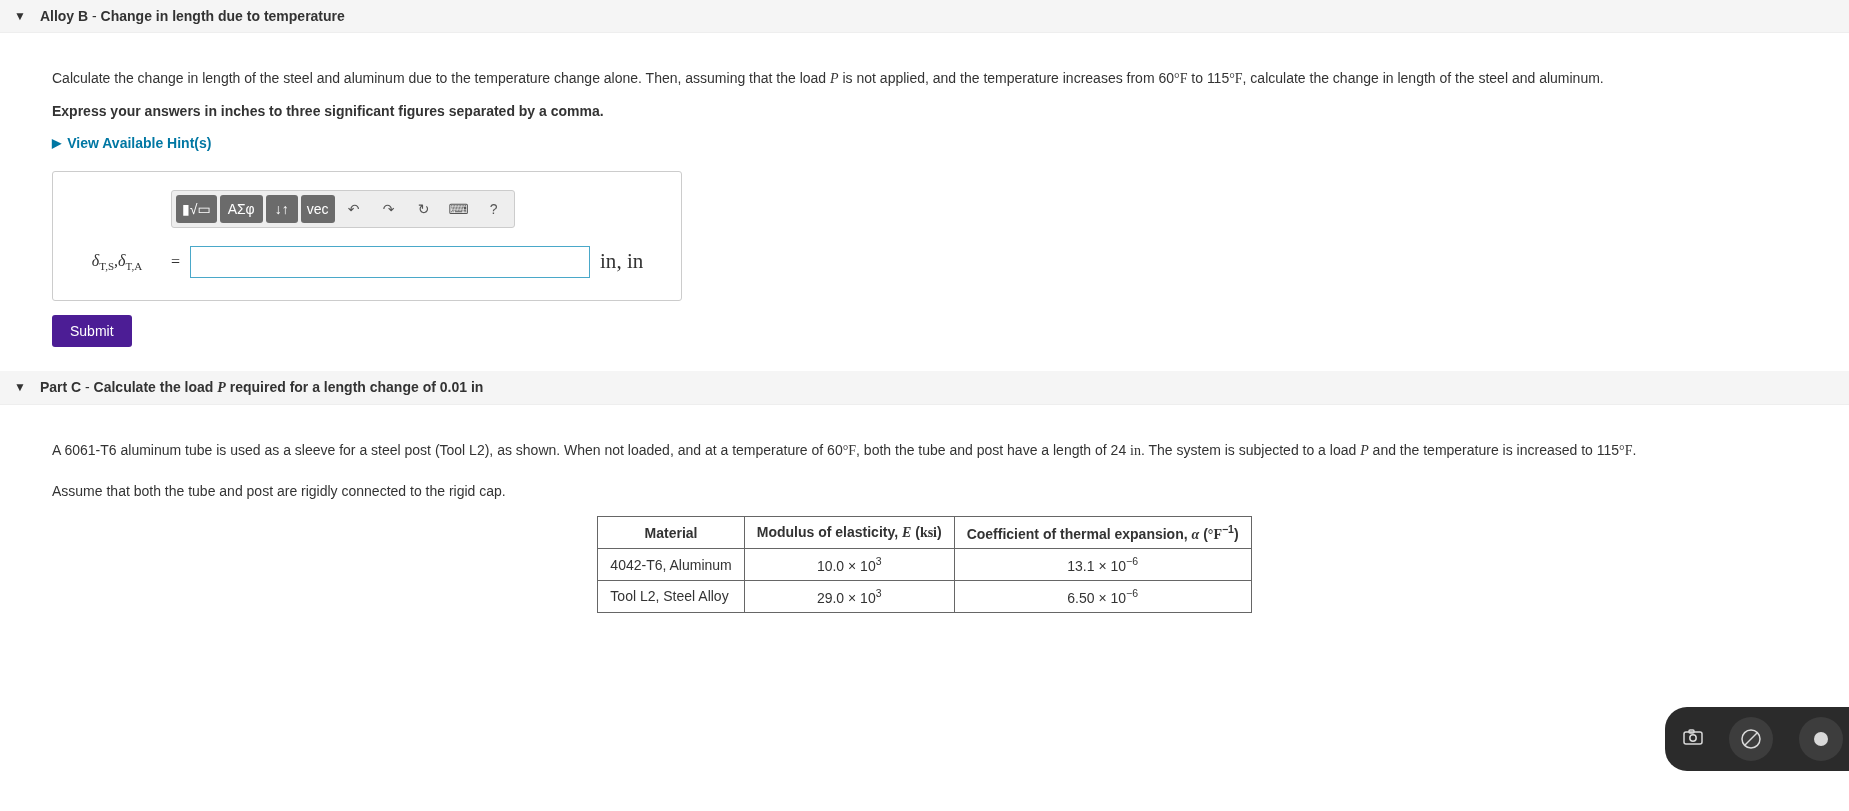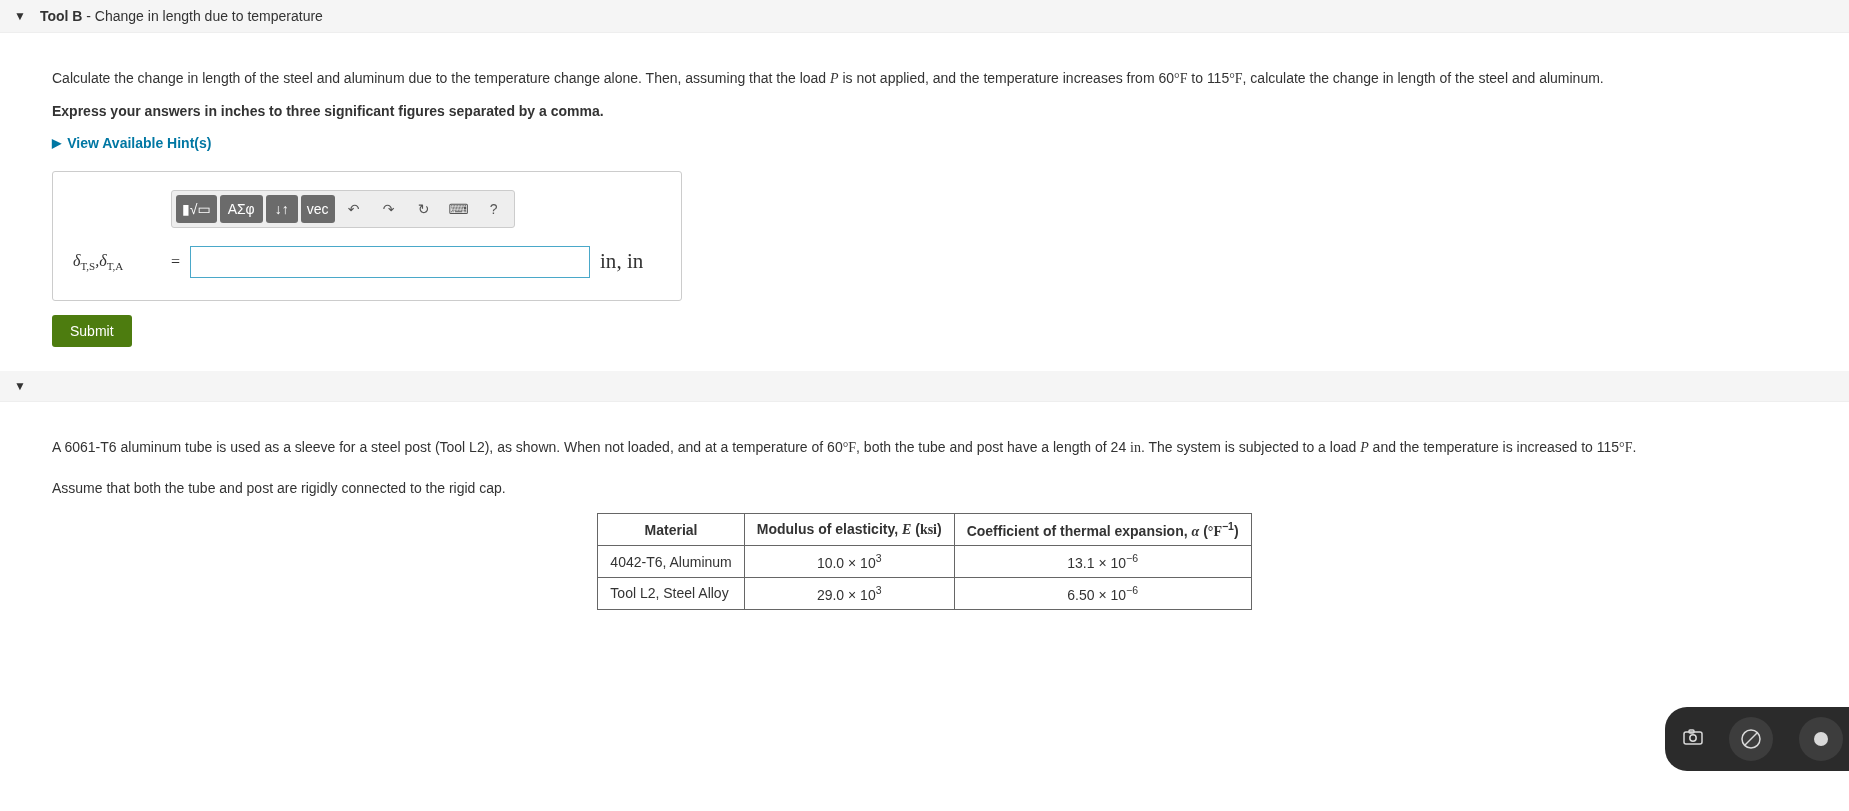--- a/index.html
+++ b/index.html
@@ -19,21 +19,21 @@
     gap: 10px;
     border-bottom: 1px solid #eee;
   }
   .part-header .caret {
     color: #333;
     font-size: 12px;
     margin-left: -14px;
     margin-right: 4px;
   }
   .part-title { font-weight: 700; }
-  .part-desc { font-weight: 400; }
+  .part-desc { font-weight: 700; }
   .part-body { padding: 14px 52px 24px 52px; }
   .instr { margin: 22px 0 14px 0; line-height: 1.4; }
   .instr-bold { font-weight: 700; margin: 12px 0; }
   .hints-link {
     color: #0077a3;
     font-weight: 700;
     cursor: pointer;
     display: inline-flex;
     align-items: center;
     gap: 6px;
@@ -76,38 +76,38 @@
     display: flex;
     align-items: center;
     gap: 10px;
   }
   .var-label {
     font-family: "Times New Roman", serif;
     font-style: italic;
     font-size: 16px;
     white-space: nowrap;
     width: 88px;
-    text-align: left;
+    text-align: center;
   }
   .var-label sub { font-style: normal; font-size: 11px; }
   .equals { font-family: "Times New Roman", serif; font-size: 16px; }
   .answer-input {
     flex: 0 0 auto;
     width: 400px;
     height: 32px;
     border: 1px solid #4aa8c9;
     padding: 4px 8px;
     font-size: 14px;
   }
   .units {
     font-family: "Times New Roman", serif;
     font-size: 21px;
   }
   .submit-btn {
-    background: #4d7c0f;
+    background: #4c1d95;
     color: #fff;
     border: none;
     border-radius: 3px;
     padding: 8px 18px;
     font-size: 14px;
     cursor: pointer;
   }
   .math-i { font-family: "Times New Roman", serif; font-style: italic; }
   .math-r { font-family: "Times New Roman", serif; font-style: normal; }
   sup, sub { font-size: 0.75em; }
@@ -150,21 +150,21 @@
     width: 14px; height: 14px; border-radius: 50%;
     background: #d9d9d9;
   }
 </style>
 </head>
 <body>
 
 <div class="part-header">
   <span class="caret">▼</span>
   <span>
-    <span class="part-title">Tool B</span>
+    <span class="part-title">Alloy B</span>
     <span> - </span>
     <span class="part-desc">Change in length due to temperature</span>
   </span>
 </div>
 
 <div class="part-body">
   <div class="instr">Calculate the change in length of the steel and aluminum due to the temperature change alone. Then, assuming that the load <span class="math-i">P</span> is not applied, and the temperature increases from 60<span class="math-r">°F</span> to 115<span class="math-r">°F</span>, calculate the change in length of the steel and aluminum.</div>
   <div class="instr-bold">Express your answers in inches to three significant figures separated by a comma.</div>
 
   <div class="hints-link">
@@ -211,20 +211,25 @@
     </div>
   </div>
 
   <button class="submit-btn">
     <span>Submit</span>
   </button>
 </div>
 
 <div class="part-header">
   <span class="caret">▼</span>
+  <span>
+    <span class="part-title">Part C</span>
+    <span> - </span>
+    <span class="part-desc">Calculate the load <span class="math-i" style="font-style:italic">P</span> required for a length change of 0.01 in</span>
+  </span>
 </div>
 
 <div class="part-body">
   <div class="instr">A 6061-T6 aluminum tube is used as a sleeve for a steel post (Tool L2), as shown. When not loaded, and at a temperature of 60<span class="math-r">°F</span>, both the tube and post have a length of 24 <span class="math-r">in</span>. The system is subjected to a load <span class="math-i">P</span> and the temperature is increased to 115<span class="math-r">°F</span>.</div>
   <div class="instr">Assume that both the tube and post are rigidly connected to the rigid cap.</div>
 
   <table class="mat">
     <thead>
       <tr>
         <th>Material</th>

